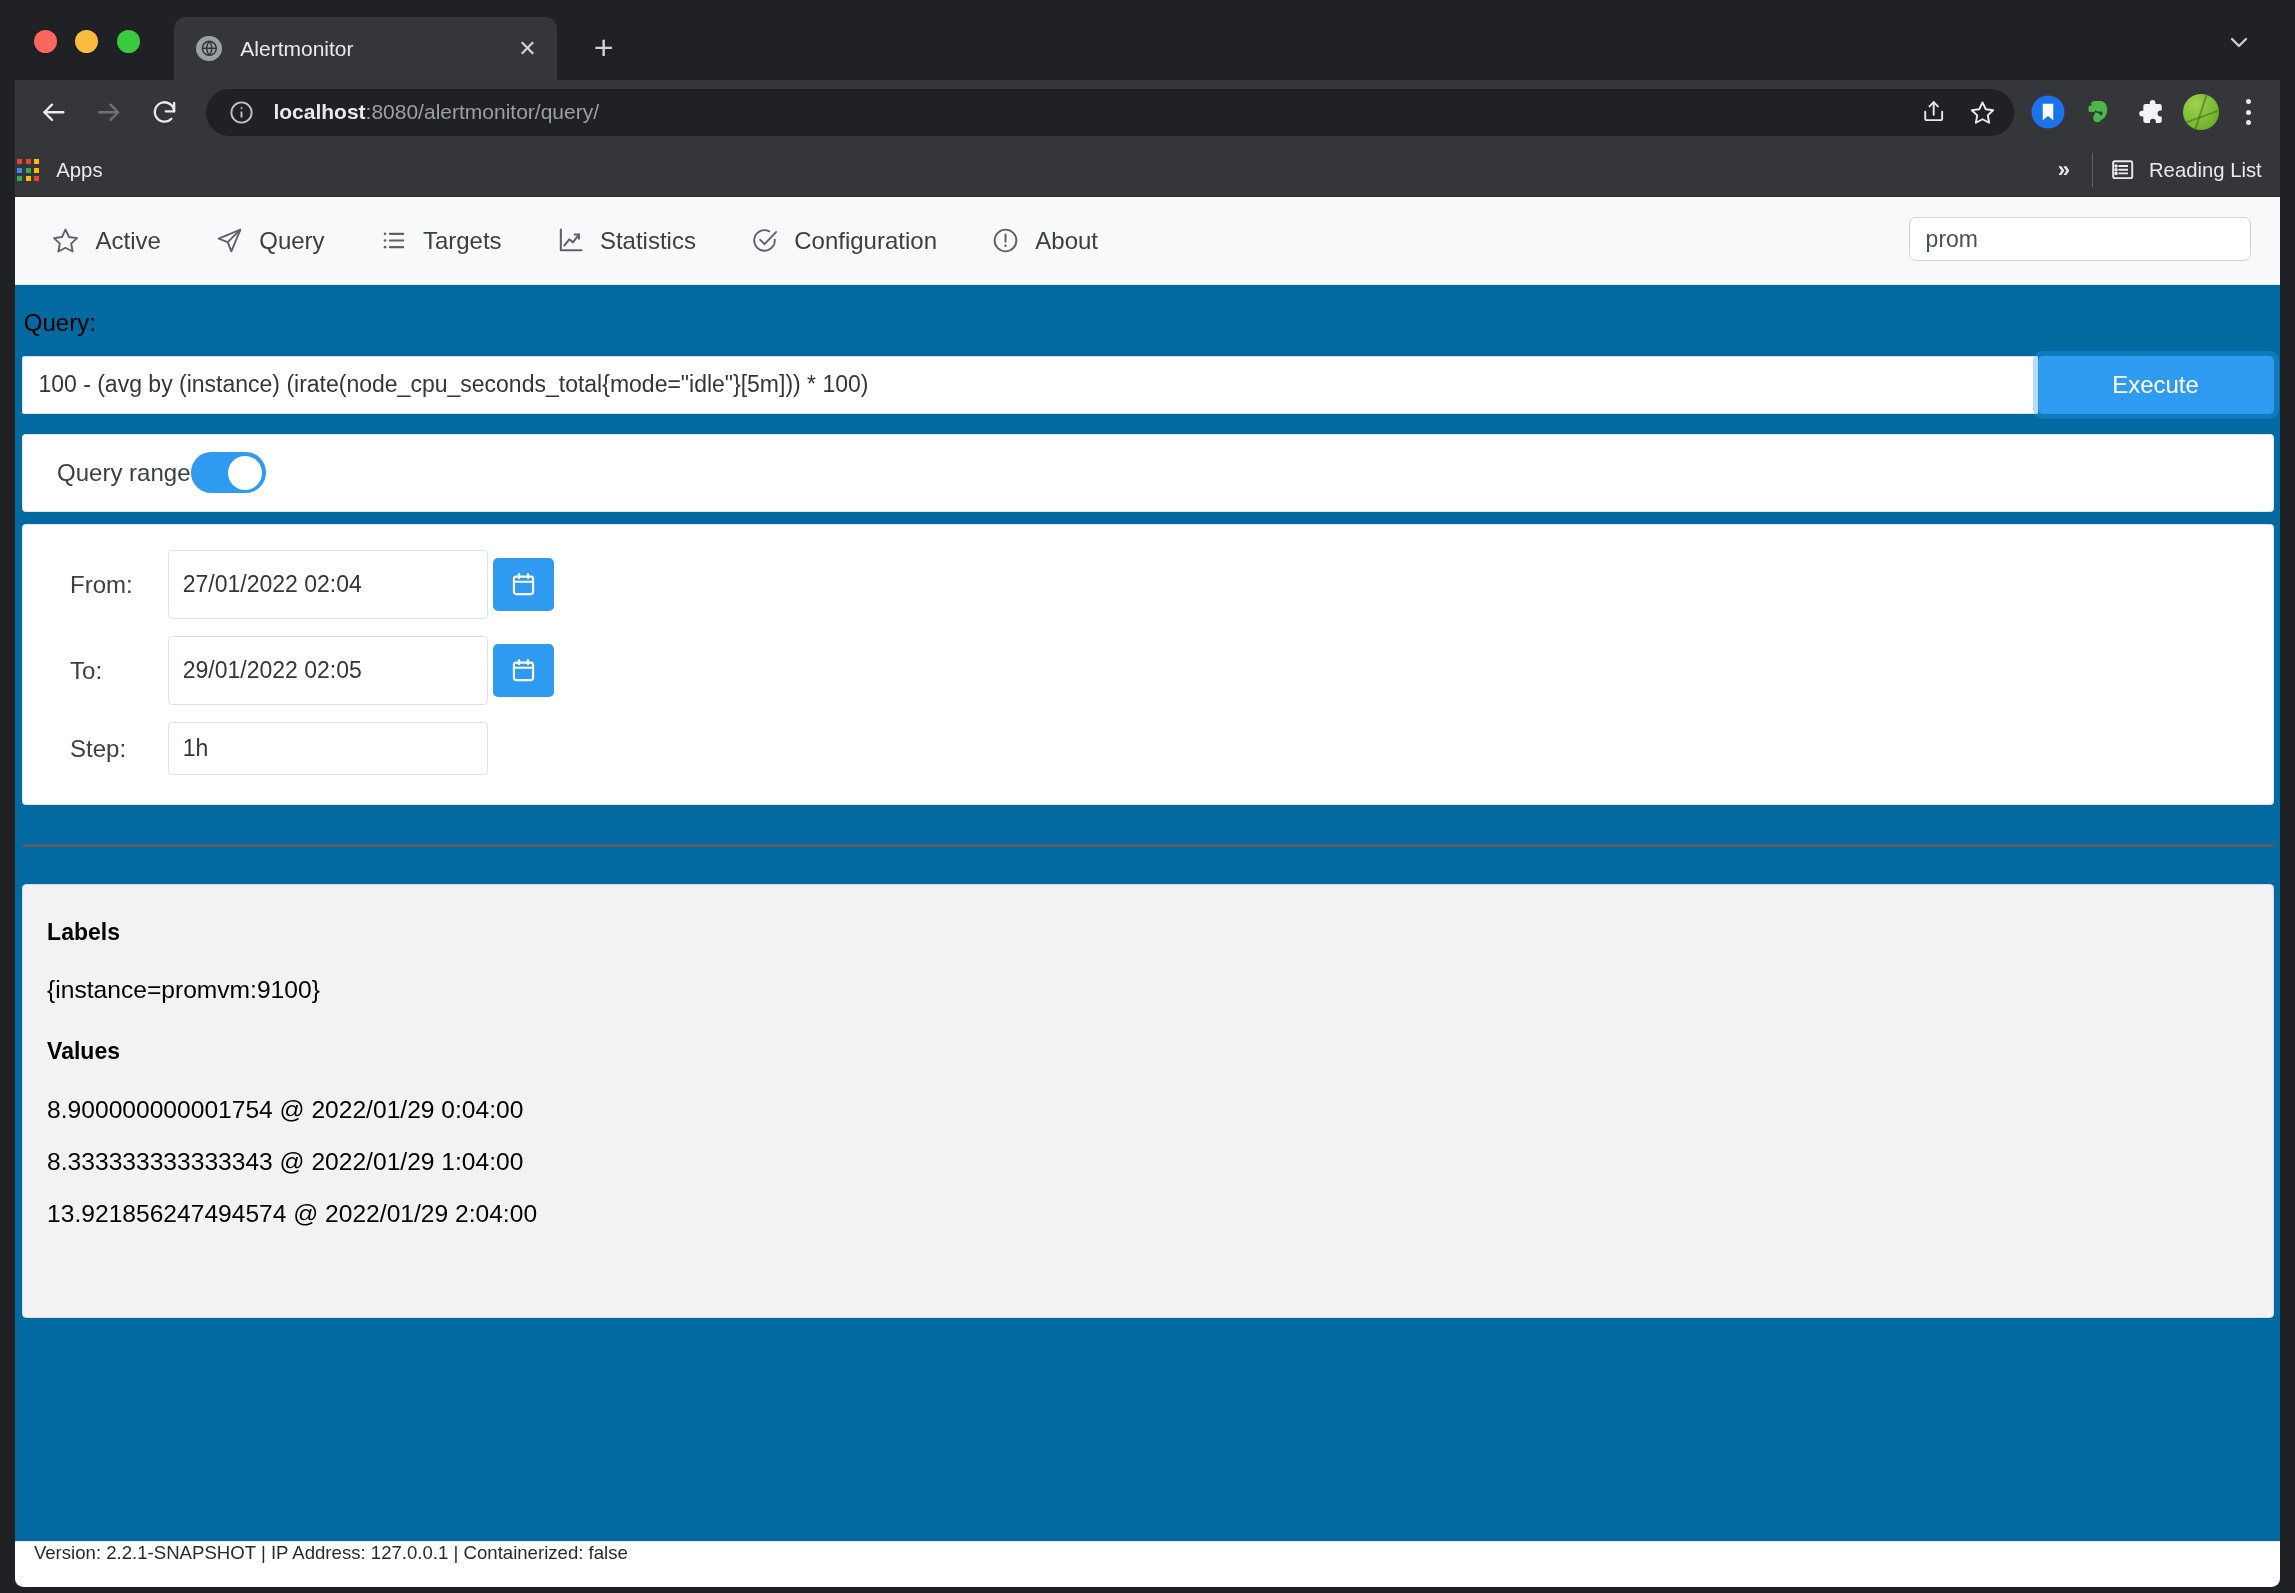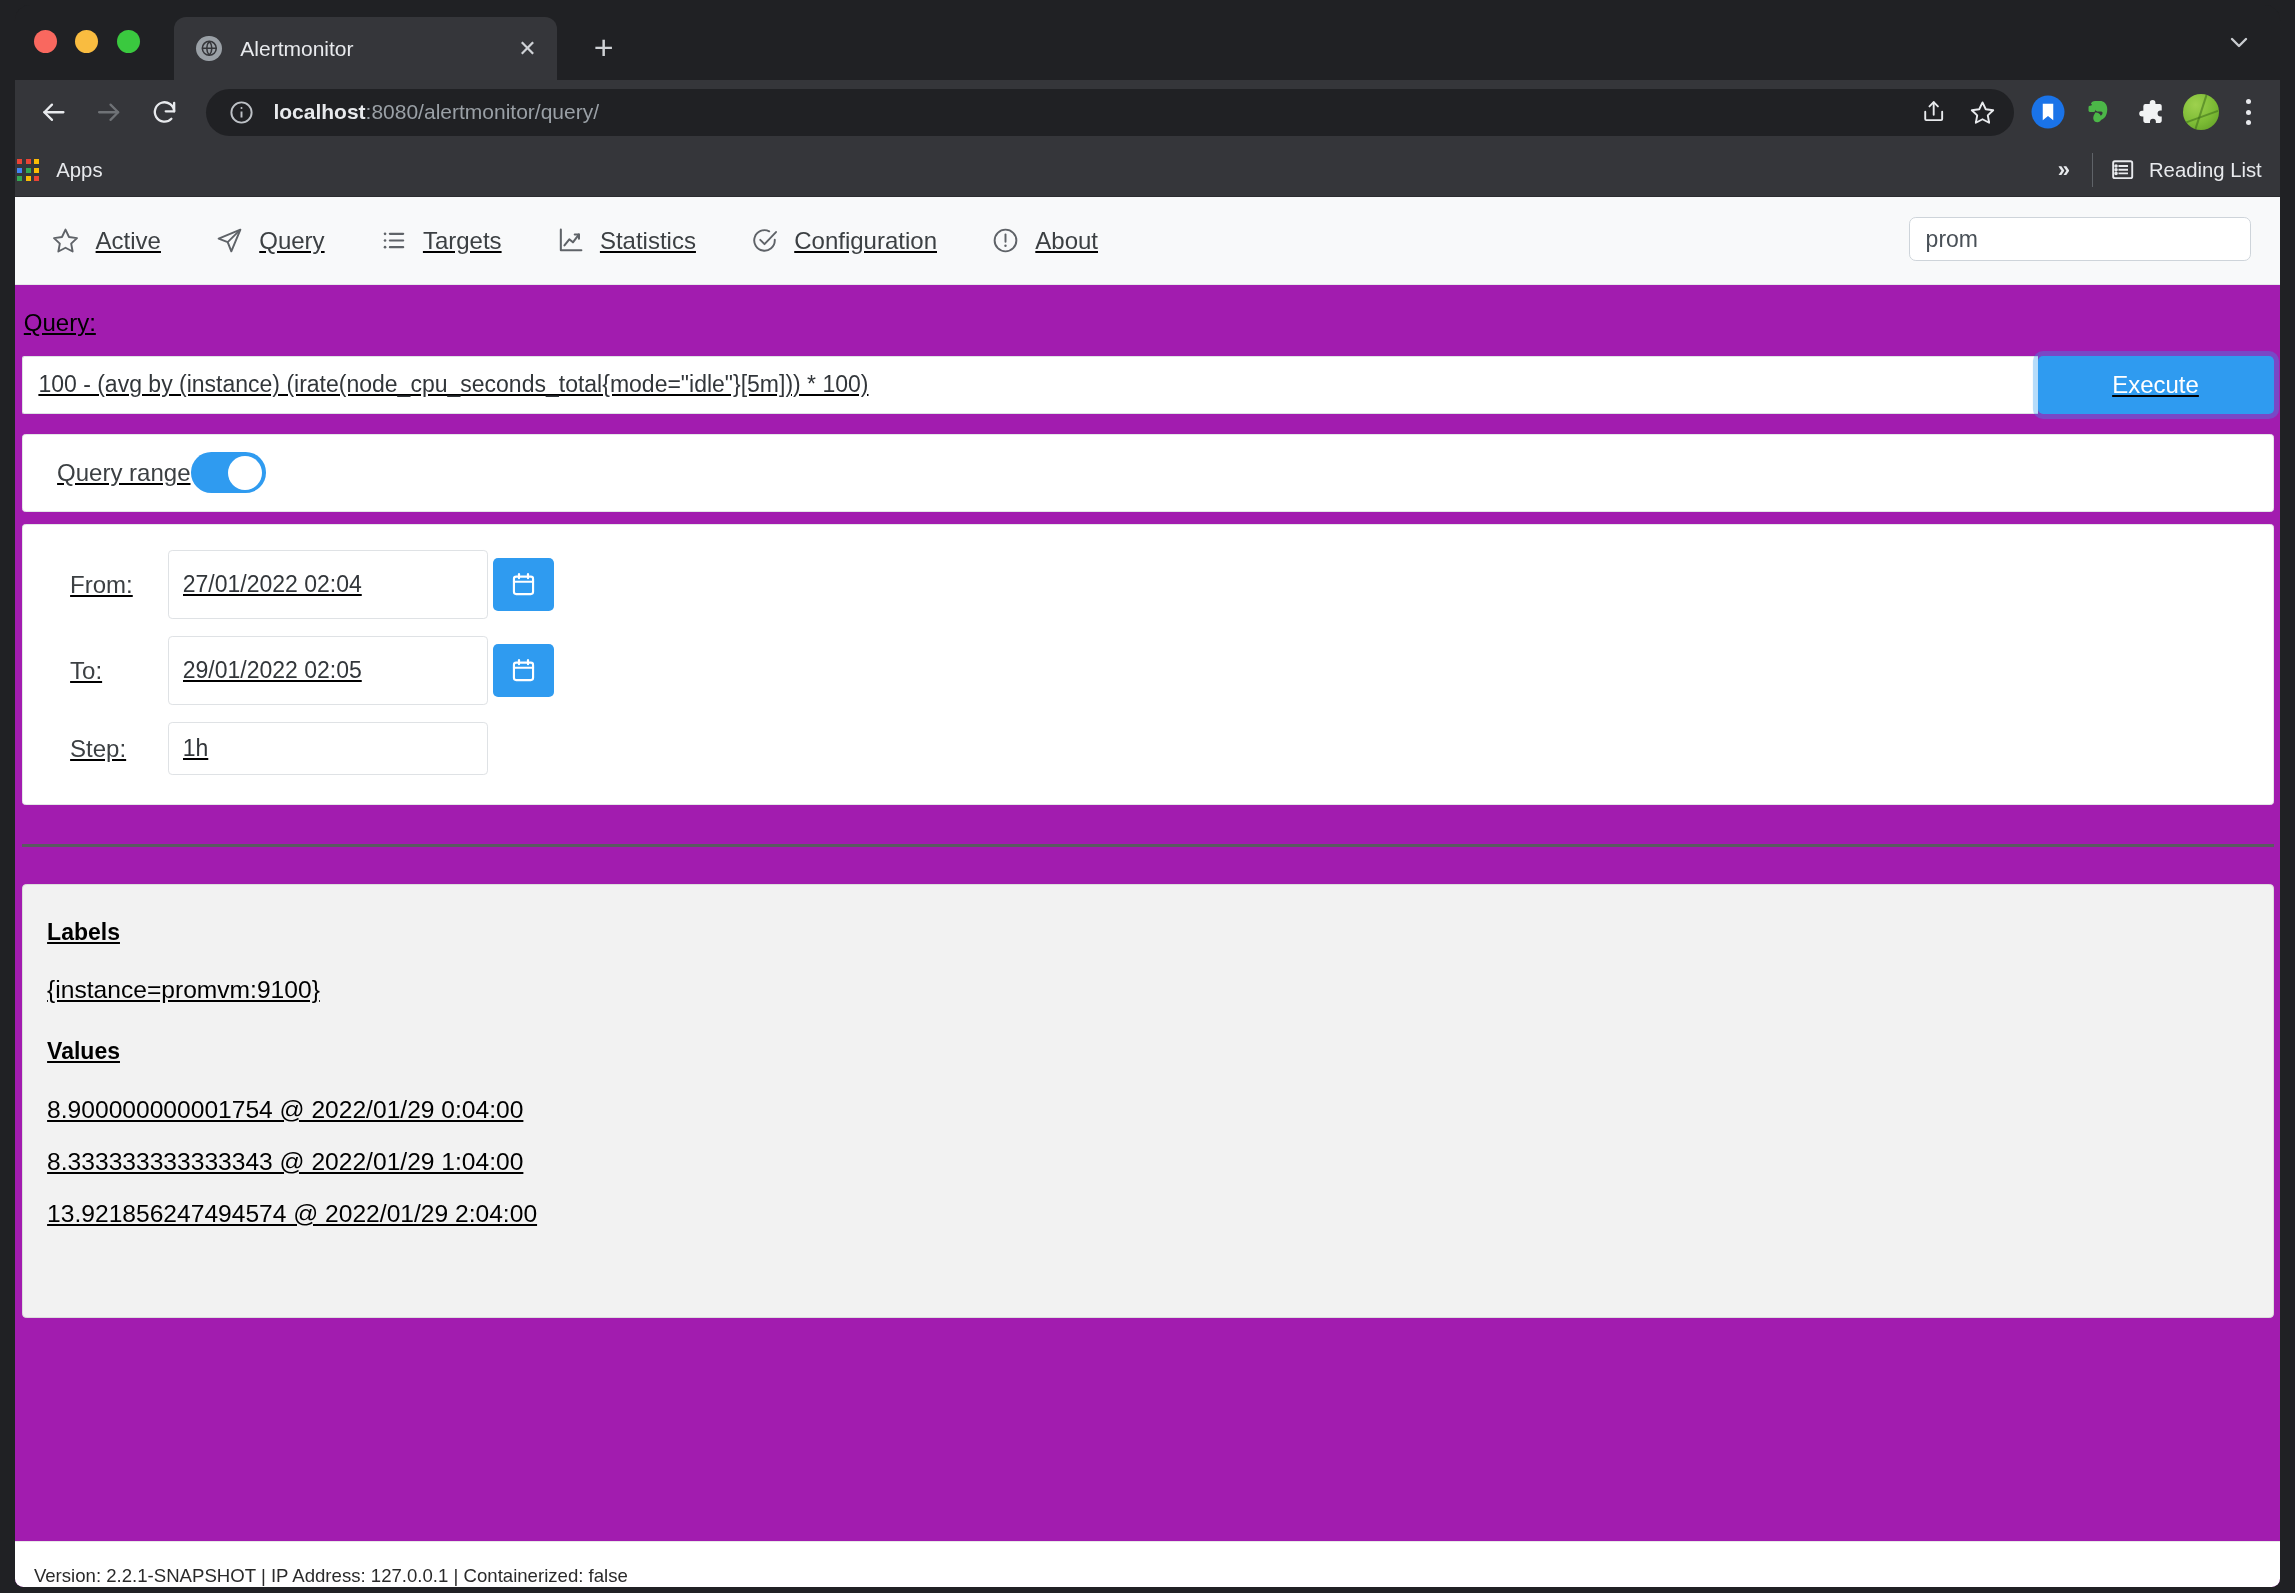--- a/index.html
+++ b/index.html
@@ -189,23 +189,22 @@
   .chev-more { font-size: 22px; font-weight: 700; letter-spacing: -1.7px; padding: 0 6.8px; }
   .bk-sep { width: 0.8px; height: 34px; background: #5f6368; }
   .reading-list { display:flex; align-items:center; gap: 13.6px; font-size: 20.3px; }
   .reading-icon { width: 25.4px; height: 25.4px; }
   .reading-icon svg { display:block; }
 
   
   .page {
     position: relative;
     height: calc(1582px - 75px - 64px - 53px);
-    background: #a21caf;
+    background: #0369a1;
     overflow: hidden;
-    text-decoration: underline;
   }
 
   
   .appnav {
     position: relative;
     height: 88px;
     background: #f8f9fa;
     border-bottom: 0.8px solid #e6e8ea;
     display: flex; align-items: center;
     padding-left: 36px;
@@ -381,21 +380,21 @@
   }
   .val-line:last-child { margin-bottom: 0; }
 
   
   .footer {
     position: absolute;
     left: 0; right: 0; bottom: 0;
     height: 46px;
     background: #fff;
     border-top: 0.8px solid #e8e8e8;
-    display: flex; align-items: flex-end;
+    display: flex; align-items: flex-start;
     padding-left: 18.6px;
     font-size: 18.6px;
     color: #2a2a2a;
   }
 </style>
 </head>
 <body>
 
 <div class="browser-window">
 

